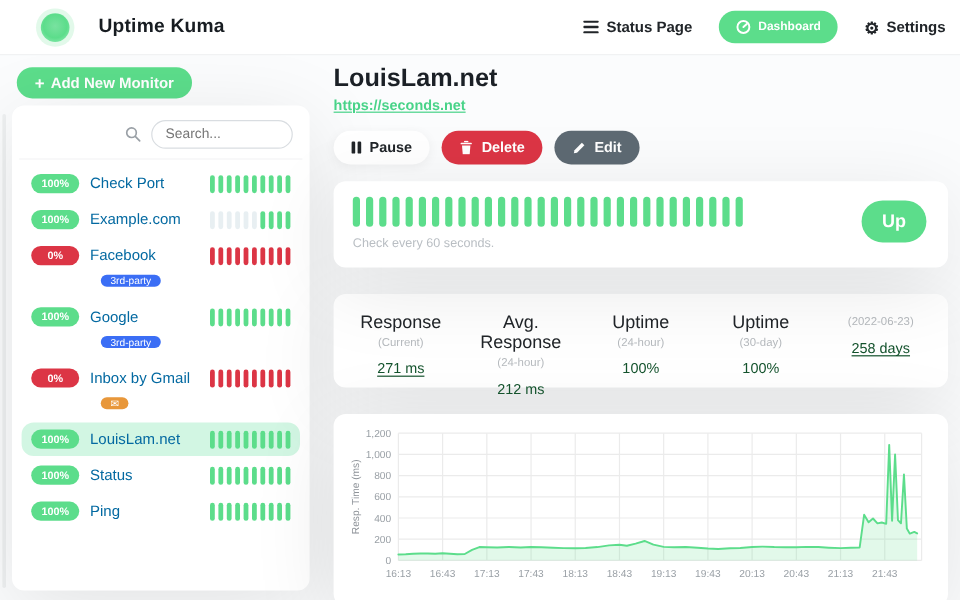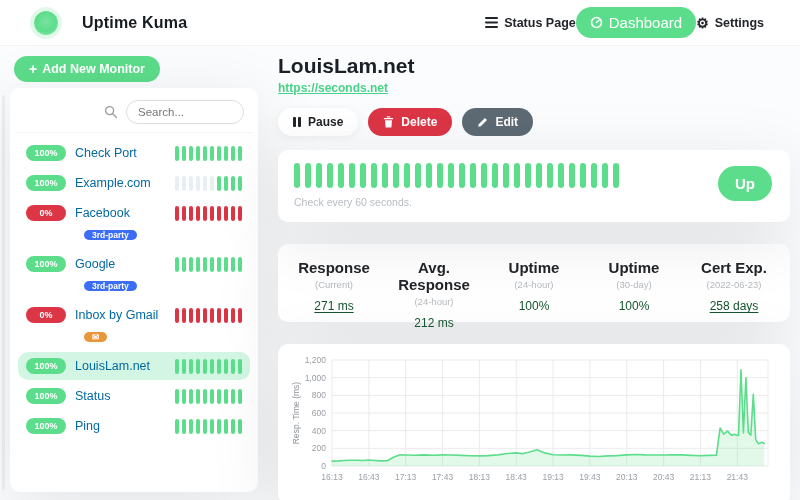--- a/index.html
+++ b/index.html
@@ -6,24 +6,24 @@
   html,body { width:800px; height:500px; overflow:hidden; }
   body { font-family:"Liberation Sans", sans-serif; background:#fbfcfd; color:#212529; position:relative; }
 
   
   .header { position:absolute; top:0; left:0; right:0; height:46px; background:#fff;
             border-bottom:1px solid #f1f2f3; display:flex; align-items:center; z-index:5; }
   .logo-dot { width:24px; height:24px; border-radius:50%; margin-left:34px;
               background:radial-gradient(circle at 50% 45%, #79e2a0 0%, #5cdd8b 55%, #9ef0bd 100%);
               box-shadow:0 0 0 4px rgba(92,221,139,.18); }
   .app-title { font-size:16px; font-weight:700; color:#171c21; margin-left:24px; letter-spacing:.2px; }
-  .nav { margin-left:auto; display:flex; align-items:center; padding-right:36px; }
+  .nav { margin-left:auto; display:flex; align-items:center; gap:22px; padding-right:12px; }
   .nav-item { display:flex; align-items:center; gap:6px; font-size:12.5px; font-weight:600; color:#212529; cursor:pointer; }
   .nav-pill { background:#5cdd8b; color:#fff; border-radius:50px; padding:7px 14px; display:flex; align-items:center; gap:6px;
-              font-size:15px; font-weight:400; cursor:pointer; }
+              font-size:10px; font-weight:700; cursor:pointer; }
   .gear-glyph { font-size:14px; line-height:1; }
 
   
   .scrollbar-track { position:absolute; left:2px; top:95px; width:3px; height:395px; background:#eef0f1; border-radius:2px; }
   .add-btn { position:absolute; left:14px; top:56px; background:#5cdd8b; color:#fff; border:none; border-radius:50px;
              padding:6px 15px; font-size:12.5px; font-weight:600; font-family:inherit; cursor:pointer; display:flex; align-items:center; gap:5px; }
   .add-plus { font-size:14px; font-weight:700; line-height:1; }
   .monitor-card { position:absolute; left:10px; top:88px; width:248px; height:404px; background:#fff; border-radius:10px;
                   box-shadow:0 15px 70px rgba(0,0,0,.10); padding:6px 6px 0 6px; }
   .search-row { display:flex; align-items:center; justify-content:flex-end; gap:8px; padding:6px 8px 8px 8px;
@@ -35,21 +35,21 @@
   .monitor-item.selected { background:#d2f6e3; }
   .mi-row { display:flex; align-items:center; }
   .uptime-badge { min-width:40px; text-align:center; border-radius:50px; color:#fff; font-size:9px; font-weight:700;
                   padding:3px 8px; margin-right:9px; }
   .uptime-badge.up { background:#5cdd8b; }
   .uptime-badge.down { background:#dc3545; }
   .mi-name { font-size:12.5px; color:#0369a1; }
   .beats { display:flex; gap:3px; margin-left:auto; }
   .beat { width:4px; height:15px; border-radius:2px; }
   .tag-row { margin-left:58px; margin-top:3px; }
-  .tag-pill { display:inline-block; color:#fff; font-size:8.5px; font-weight:700; border-radius:50px; padding:0 8px; }
+  .tag-pill { display:inline-block; color:#fff; font-size:8.5px; font-weight:400; border-radius:50px; padding:0 8px; }
 
   
   .main { position:absolute; left:278px; top:46px; width:512px; }
   .page-title { font-size:21px; font-weight:700; color:#1b2026; margin-top:8px; }
   .monitor-url { display:inline-block; margin-top:3px; font-size:12px; font-weight:700; color:#48d388;
                  text-decoration:underline; cursor:pointer; }
   .actions { display:flex; gap:10px; margin-top:12px; }
   .btn { border:none; border-radius:50px; font-family:inherit; font-size:12px; font-weight:600; padding:7px 15px;
          display:flex; align-items:center; gap:7px; cursor:pointer; }
   .btn-light { background:#fff; color:#212529; box-shadow:0 2px 10px rgba(0,0,0,.06); }
@@ -61,21 +61,21 @@
   .card { background:#fff; border-radius:10px; box-shadow:0 15px 70px rgba(0,0,0,.10); }
   .hb-card { margin-top:14px; padding:13px 16px 10px 16px; position:relative; height:72px; }
   .hb-beats { display:flex; gap:5px; }
   .hb-beat { width:6px; height:25px; border-radius:3px; background:#5cdd8b; }
   .hb-note { font-size:10.5px; color:#b9bec3; margin-top:8px; }
   .up-badge { position:absolute; right:18px; top:16px; background:#5cdd8b; color:#fff; font-size:15px; font-weight:700;
               border-radius:50px; padding:9px 17px; }
 
   .stats-card { margin-top:22px; display:flex; padding:15px 6px 13px 6px; height:78px; }
   .stat-col { flex:1; text-align:center; }
-  .stat-label { font-size:15px; font-weight:700; color:#212529; }
+  .stat-label { font-size:15px; font-weight:400; color:#212529; }
   .stat-sub { font-size:9.5px; color:#b6babe; margin-top:3px; }
   .stat-value { font-size:12px; color:#14532d; margin-top:9px; }
   .stat-value.u { text-decoration:underline; text-underline-offset:2px; }
 
   .chart-card { margin-top:22px; height:160px; padding:6px 8px; }
 </style>
 </head>
 <body>
 
 <div class="header">
@@ -350,21 +350,20 @@
         <div class="stat-label">Uptime</div>
         <div class="stat-sub">(24-hour)</div>
         <div class="stat-value">100%</div>
       </div>
       <div class="stat-col">
         <div class="stat-label">Uptime</div>
         <div class="stat-sub">(30-day)</div>
         <div class="stat-value">100%</div>
       </div>
       <div class="stat-col">
-        <div class="stat-label">Cert Exp.</div>
         <div class="stat-sub">(2022-06-23)</div>
         <div class="stat-value u">258 days</div>
       </div>
     </div>
 
   <div class="card chart-card">
     <svg id="chart-svg" width="496" height="148" viewBox="0 0 496 148">
         <line x1="46" y1="116" x2="482" y2="116" stroke="#ebebeb" stroke-width="1"></line>
         <text x="40" y="119" text-anchor="end" font-size="8.5" fill="#9aa0a6" font-family="Liberation Sans, sans-serif">0</text>
         <line x1="46" y1="98.33333333333334" x2="482" y2="98.33333333333334" stroke="#ebebeb" stroke-width="1"></line>

